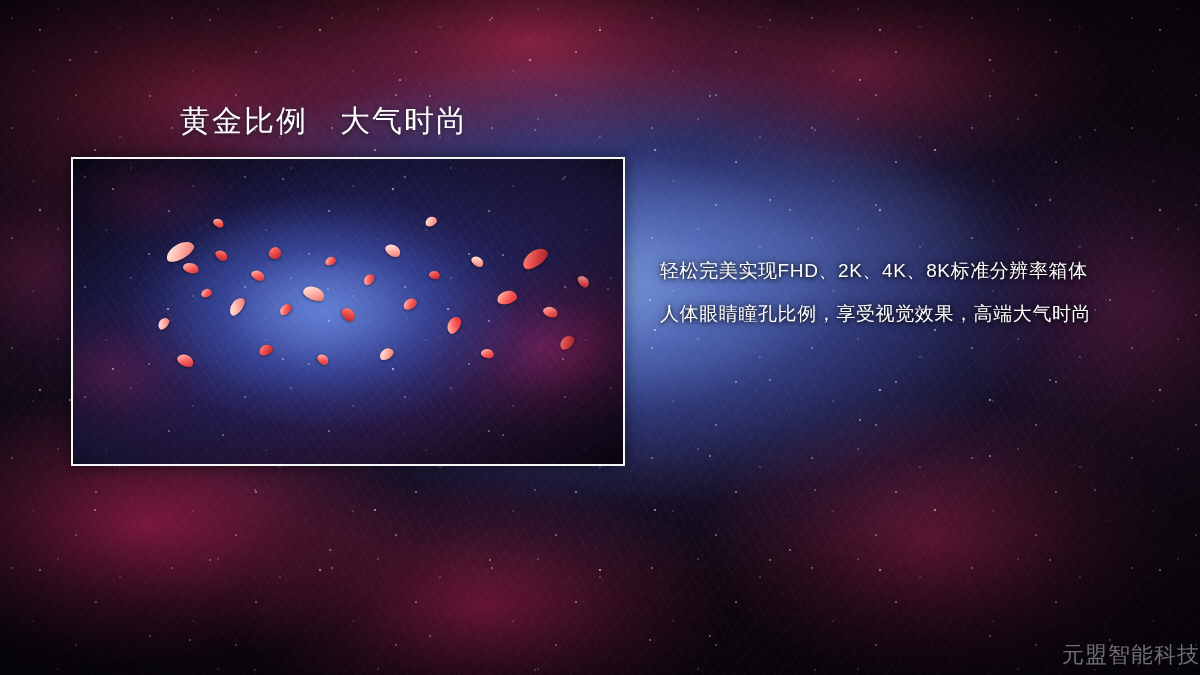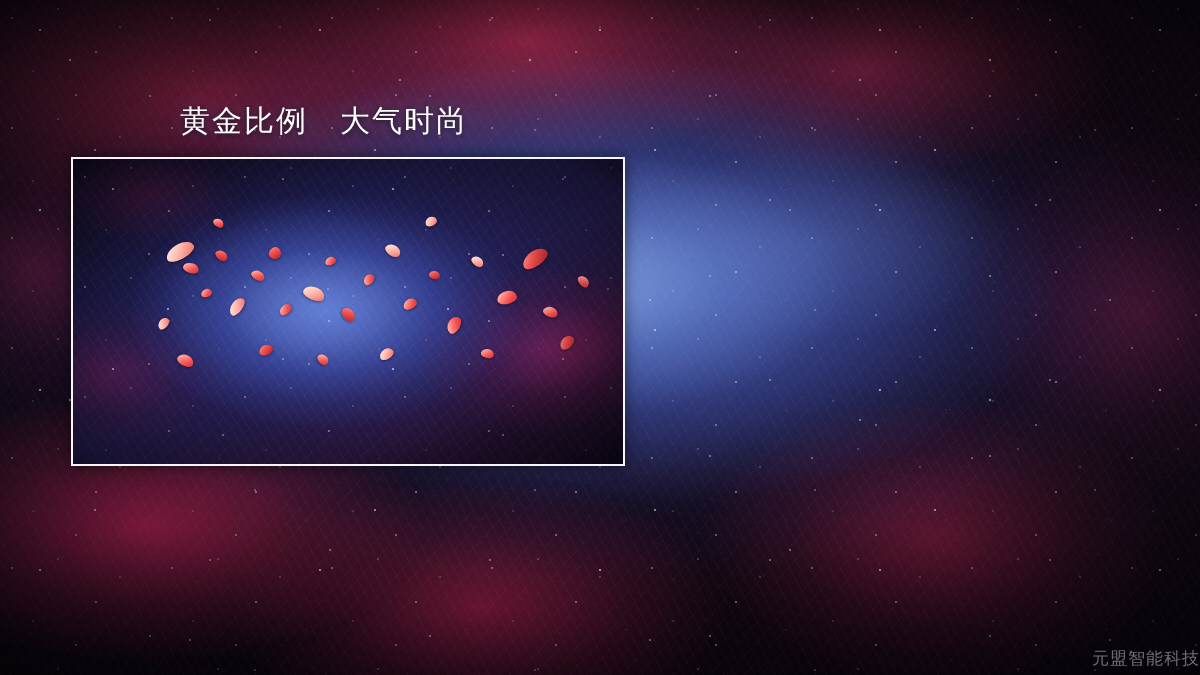--- a/index.html
+++ b/index.html
@@ -158,21 +158,21 @@
     line-height:43px;
     letter-spacing:0.6px;
     white-space:pre;
     text-shadow:0 1px 4px rgba(0,0,0,0.9), 0 0 10px rgba(0,0,0,0.6);
   }
 
   
   #watermark {
     position:absolute; right:0px; bottom:5px;
     color:rgba(176,176,180,0.62);
-    font-size:17px; letter-spacing:1px;
+    font-size:22px; letter-spacing:1px;
     white-space:pre;
   }
 </style>
 </head>
 <body>
 
 <div id="slide">
 
   <div class="bg-layer bg-base"></div>
   <div class="bg-layer bg-red"></div>
@@ -219,17 +219,19 @@
     <div class="petal" style="left:408px; top:190px; width:13px; height:9px;  transform:rotate(14deg);"></div>
     <div class="petal deep" style="left:486px; top:178px; width:16px; height:11px; transform:rotate(-40deg);"></div>
     <div class="petal" style="left:140px; top:60px;  width:11px; height:8px;  transform:rotate(36deg);"></div>
     <div class="petal pale" style="left:352px; top:58px;  width:12px; height:9px;  transform:rotate(-22deg);"></div>
     <div class="petal" style="left:504px; top:118px; width:13px; height:9px;  transform:rotate(50deg);"></div>
 
     <div class="panel-sky panel-vign"></div>
   </div>
 
   <div id="body-text">
+    <div class="body-line">轻松完美实现FHD、2K、4K、8K标准分辨率箱体</div>
+    <div class="body-line">人体眼睛瞳孔比例，享受视觉效果，高端大气时尚</div>
   </div>
 
   <div id="watermark">元盟智能科技</div>
 
 </div>
 
 </body></html>

